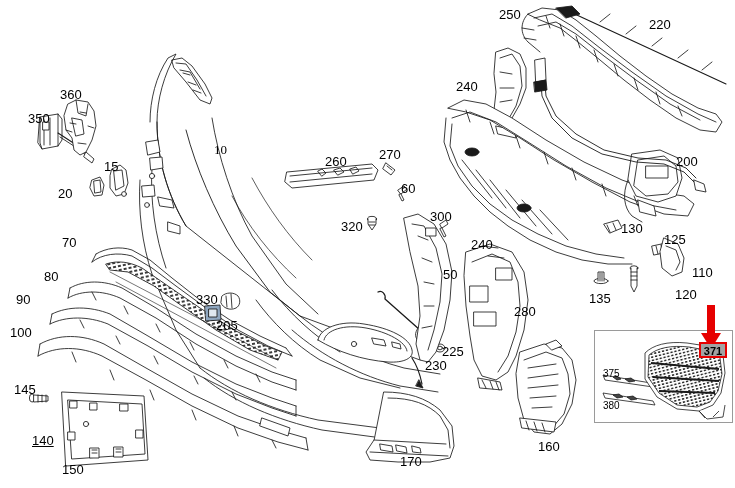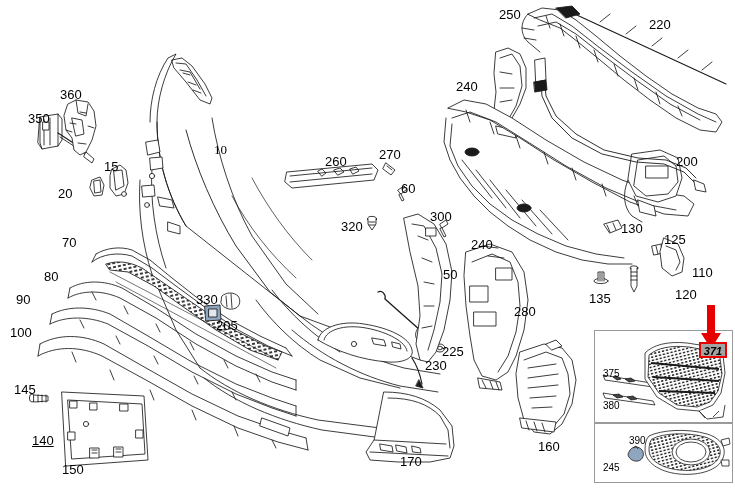--- a/index.html
+++ b/index.html
@@ -34,21 +34,20 @@
     border:2px solid #e60000;
     background:#a3a3a3;
     color:#000000;
     font-family:"Liberation Sans", sans-serif;
     font-size:11px;
     font-weight:bold;
     line-height:14px;
     text-align:center;
     padding:0 1px;
     z-index:40;
-    font-style:italic;
   }
   .hl-arrow{position:absolute;z-index:39;}
 </style>
 </head>
 <body>
 
 <div id="root">
 
   <svg id="artboard" viewBox="0 0 735 488" xmlns="http://www.w3.org/2000/svg">
     <defs>
@@ -457,42 +456,20 @@
           <path d="M64 60 L120 62" stroke-width="2" stroke="#1a1a1a"></path>
           <path d="M104 80 L112 88 L128 86 L130 74" fill="#fff"></path>
           <path d="M104 80 L110 87 M118 86 L124 80"></path>
         </g>
       </g>
     </svg>
     <div class="callout sm" style="position:absolute; left:8px; top:36px;">375</div>
     <div class="callout sm" style="position:absolute; left:8px; top:68px;">380</div>
   </div>
 
-  <div class="inset-box" style="left:594px; top:423px; width:139px; height:60px;">
-    <svg viewBox="0 0 139 60" width="139" height="60">
-      <g fill="none" stroke="#1a1a1a" stroke-width="0.8" stroke-linejoin="round">
-        <g>
-          <path d="M54 12 C66 6 92 4 112 10 C126 14 132 24 128 34 C124 46 104 52 84 50
-                   C64 48 50 38 50 26 C50 20 51 15 54 12 Z" fill="#fff"></path>
-          <path d="M57 15 C68 9 92 8 110 13 C122 17 128 25 124 33 C120 43 102 48 84 46
-                   C66 44 54 36 54 26 C54 21 55 17 57 15 Z" fill="url(#meshfine)"></path>
-          <ellipse cx="96" cy="28" rx="19" ry="13" fill="#fff"></ellipse>
-          <ellipse cx="96" cy="28" rx="15" ry="10" fill="#fff"></ellipse>
-          <path d="M126 16 L134 14 L135 20 L128 22 Z" fill="#fff"></path>
-          <path d="M126 36 L134 36 L134 42 L127 42 Z" fill="#fff"></path>
-        </g>
-        <g>
-          <path d="M35 26 C38 22 44 22 47 26 C50 30 48 36 43 37 C38 38 33 34 33 30 Z" fill="#8ea6bf" stroke="#1a1a1a"></path>
-          <path d="M38 24 L41 22 L43 25" stroke="#1a1a1a"></path>
-        </g>
-      </g>
-    </svg>
-    <div class="callout sm" style="position:absolute; left:34px; top:10px;">390</div>
-    <div class="callout sm" style="position:absolute; left:8px; top:37px;">245</div>
-  </div>
 
   <svg class="hl-arrow" style="left:700px; top:305px;" width="22" height="46" viewBox="0 0 22 46">
     <g fill="#e60000">
       <rect x="7" y="0" width="8" height="30"></rect>
       <path d="M1 28 L21 28 L11 44 Z"></path>
     </g>
   </svg>
 
   <div class="hl-label" style="left:699px; top:342px; width:28px; height:16px;">371</div>
 

